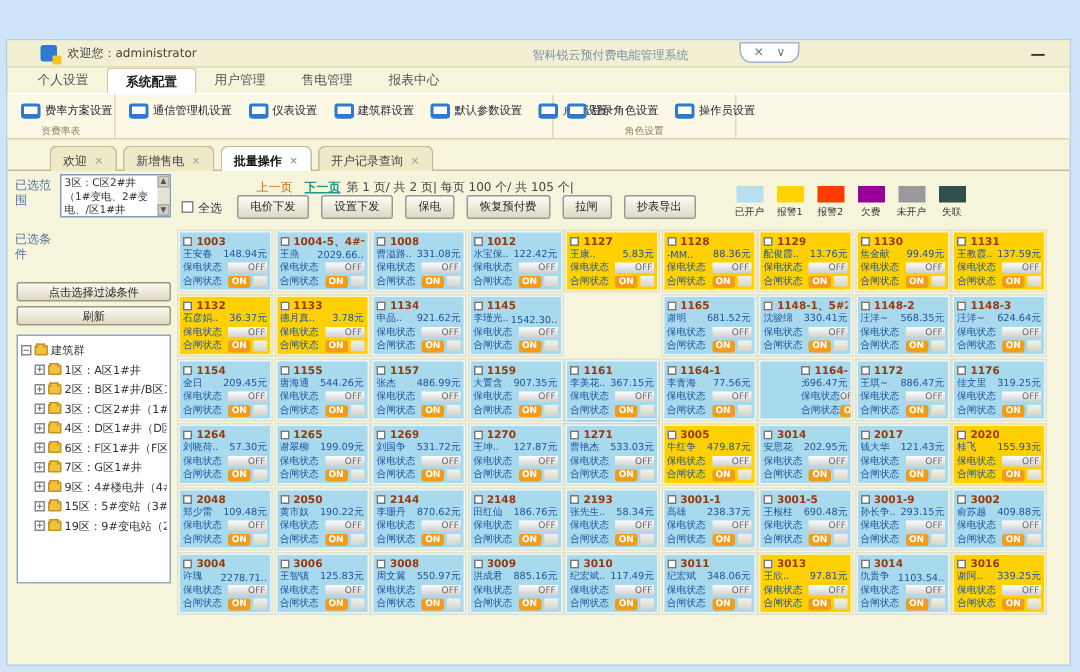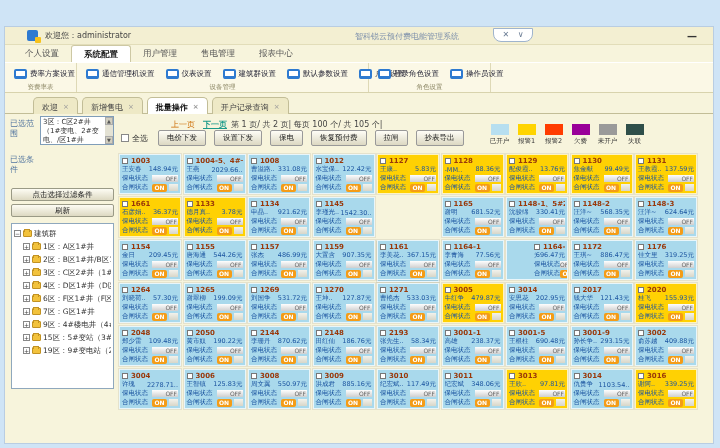--- a/index.html
+++ b/index.html
@@ -157,21 +157,20 @@
             <span>建筑群设置</span>
           </div>
           <div class="rbtn">
             <span class="mon"></span>
             <span>默认参数设置</span>
           </div>
           <div class="rbtn">
             <span class="mon"></span>
             <span>户电设置</span>
           </div>
-          <div class="rgroup-label">设备管理</div>
         </div>
         <div class="rgroup" style="width: 122px;">
           <div class="rbtn">
             <span class="mon"></span>
             <span>登录角色设置</span>
           </div>
           <div class="rbtn">
             <span class="mon"></span>
             <span>操作员设置</span>
           </div>
@@ -488,21 +487,21 @@
             <span class="clab">合闸状态</span>
             <span class="c-sw">
               <span class="con">ON</span>
               <span class="ctail"></span>
             </span>
           </div>
         </div>
         <div class="card alarm1" style="left: 114px; top: 170px;">
           <div class="c-head">
             <span class="cb"></span>
-            <span class="cno">1661</span>
+            <span class="cno">1132</span>
           </div>
           <div class="c-line">
             <span class="cname">石彦娟..</span>
             <span class="camt">36.37元</span>
           </div>
           <div class="c-line">
             <span class="clab">保电状态</span>
             <span class="coff">OFF</span>
           </div>
           <div class="c-line">

